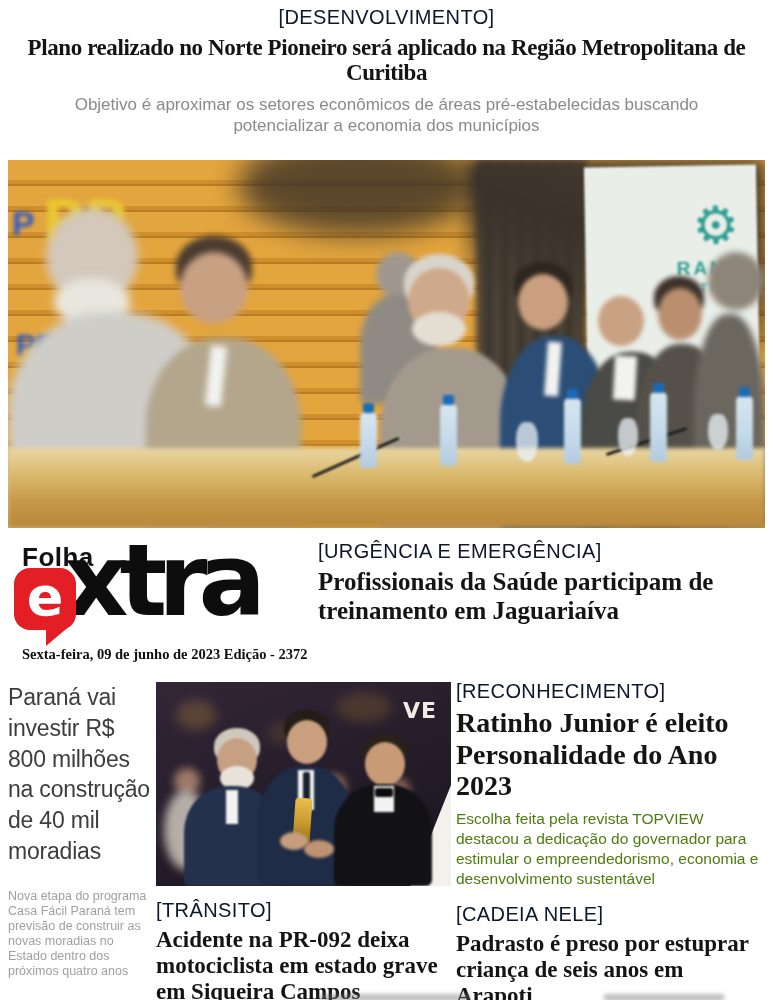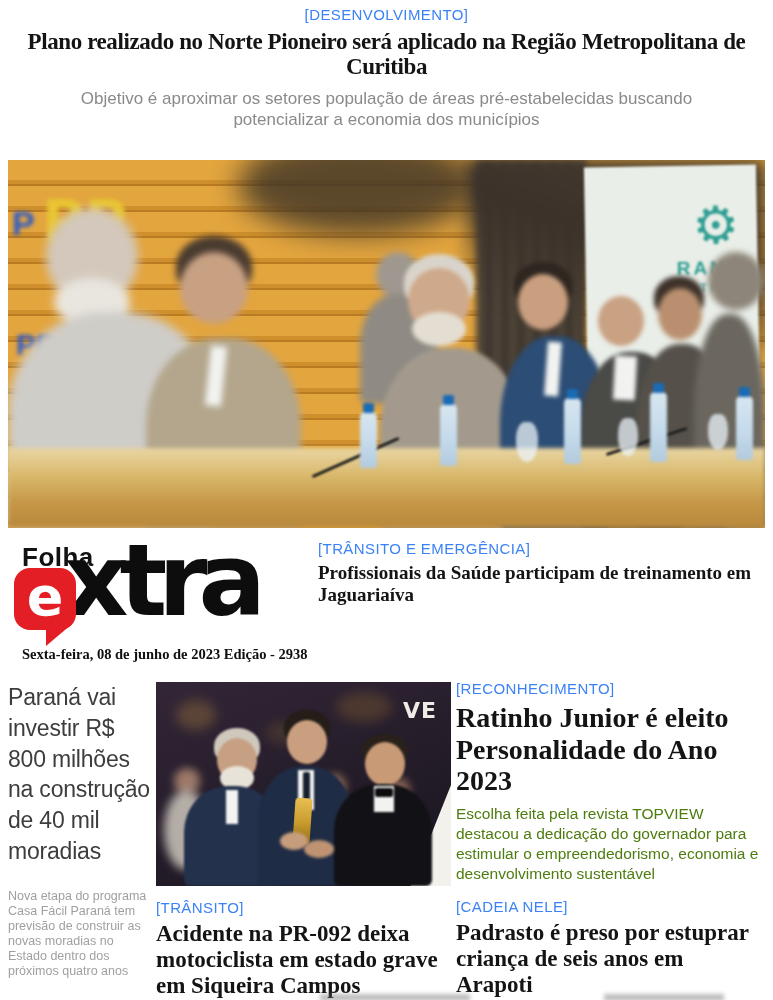--- a/index.html
+++ b/index.html
@@ -1,19 +1,19 @@
 <!DOCTYPE html>
 <html><head>
 <meta charset="utf-8">
 <style>
   html,body{margin:0;padding:0;background:#ffffff;}
   .page{position:relative;width:773px;height:1000px;background:#fff;overflow:hidden;
         font-family:"Liberation Sans","DejaVu Sans",sans-serif;}
   
-  .kicker{font-family:"Liberation Sans",sans-serif;color:#3b82f6;font-size:15px;
+  .kicker{font-family:"Liberation Sans",sans-serif;color:#0f172a;font-size:20px;
           letter-spacing:.4px;font-weight:400;}
   .hl{font-family:"Liberation Serif","DejaVu Serif",serif;font-weight:700;color:#141414;margin:0;}
   .sub{font-family:"Liberation Sans",sans-serif;color:#8a8a8a;font-weight:400;}
   .lead{position:absolute;top:6px;left:0;width:773px;text-align:center;}
   .lead .kicker{display:block;margin-bottom:6px;}
   .lead .hl{font-size:23px;line-height:1.1;letter-spacing:-.4px;max-width:750px;margin:4px auto;text-align:center;}
   .lead .sub{display:block;font-size:17px;line-height:1.28;max-width:630px;margin:8px auto 0;}
   
   .photo{position:absolute;overflow:hidden;background:#caa05a;}
   .main-photo{top:160px;left:8px;width:757px;height:368px;}
@@ -55,21 +55,21 @@
   .bubble{position:absolute;left:6px;top:28px;width:62px;height:62px;border-radius:16px;}
   .bubble .tail{position:absolute;right:4px;bottom:-16px;width:0;height:0;
     border-top:22px solid;border-right:26px solid transparent;border-top-color:inherit;}
   .bubble .e{position:absolute;left:0;top:-2px;width:62px;text-align:center;color:#fff;
     font-family:"DejaVu Sans",sans-serif;font-weight:700;font-size:54px;line-height:62px;}
   .xtra{position:absolute;left:56px;top:-18px;font-family:"DejaVu Sans",sans-serif;font-weight:700;
     font-size:100px;line-height:1.18;letter-spacing:-9px;color:#0d0d0d;}
   .dateline{position:absolute;left:14px;top:106px;font-family:"Liberation Serif",serif;
     font-weight:700;font-size:14.5px;color:#101010;}
   .story-urg{position:absolute;left:310px;top:0;width:447px;}
-  .story-urg .hl{font-size:19px;line-height:1.16;margin-top:4px;}
+  .story-urg .hl{font-size:25px;line-height:1.16;margin-top:4px;}
   .story-urg .sub{display:block;font-size:16px;line-height:1.3;margin-top:6px;}
   
   .col-housing{position:absolute;left:8px;top:682px;width:142px;}
   .housing-hl{font-family:"Liberation Sans",sans-serif;font-weight:400;color:#3d3d3d;
     font-size:23px;line-height:1.34;letter-spacing:-.2px;margin:0;}
   .housing-sub{display:block;margin-top:22px;font-size:12.5px;line-height:1.2;color:#a0a0a0;}
   .col-mid{position:absolute;left:156px;top:682px;width:295px;}
   .award-photo{position:relative;width:295px;height:204px;overflow:hidden;
     background:linear-gradient(160deg,#332637 0%,#241c29 55%,#191420 100%);}
   .bokeh{position:absolute;border-radius:50%;filter:blur(6px);}
@@ -87,21 +87,21 @@
   .cut-strip{position:absolute;height:7px;bottom:-1px;background:#6f6f6f;opacity:.45;filter:blur(2px);}
 </style>
 </head>
 <body>
 
 <div class="page">
 
   <div class="lead">
     <span class="kicker">[DESENVOLVIMENTO]</span>
     <h1 class="hl">Plano realizado no Norte Pioneiro será aplicado na Região Metropolitana de Curitiba</h1>
-    <span class="sub">Objetivo é aproximar os setores população de áreas pré-estabelecidas buscando potencializar a economia dos municípios</span>
+    <span class="sub">Objetivo é aproximar os setores econômicos de áreas pré-estabelecidas buscando potencializar a economia dos municípios</span>
   </div>
 
   <div class="photo main-photo">
     <div class="wood"></div>
     <span class="wall-pp-blue">P</span>
     <span class="wall-pp">PP</span>
     <span class="wall-pp2">PP</span>
     <span class="wall-pp2b">P</span>
     <div class="wood-shade"></div>
     <div class="blind-band"></div>
@@ -169,24 +169,24 @@
   </div>
 
   <div class="mast-row">
     <div class="masthead">
       <span class="folha">Folha</span>
       <span class="xtra">xtra</span>
       <span class="bubble" style="background:#e31e24;border-top-color:#e31e24;">
         <span class="tail" style="border-top-color:#e31e24;"></span>
         <span class="e">e</span>
       </span>
-      <span class="dateline">Sexta-feira, 08 de junho de 2023 Edição - 2938</span>
+      <span class="dateline">Sexta-feira, 09 de junho de 2023 Edição - 2372</span>
     </div>
     <div class="story-urg">
-      <span class="kicker">[TRÂNSITO E EMERGÊNCIA]</span>
+      <span class="kicker">[URGÊNCIA E EMERGÊNCIA]</span>
       <h2 class="hl">Profissionais da Saúde participam de treinamento em Jaguariaíva</h2>
     </div>
   </div>
 
   <div class="col-housing">
     <h2 class="housing-hl">Paraná vai investir R$ 800 milhões na construção de 40 mil moradias</h2>
     <span class="housing-sub">Nova etapa do programa Casa Fácil Paraná tem previsão de construir as novas moradias no Estado dentro dos próximos quatro anos</span>
   </div>
 
   <div class="col-mid">

